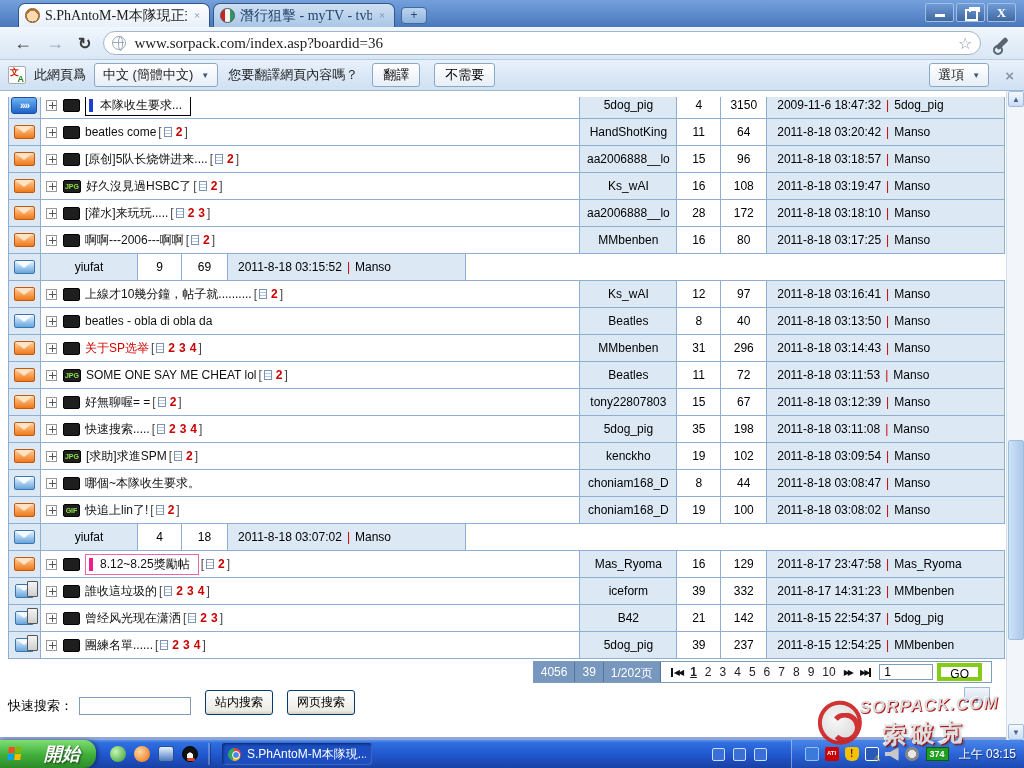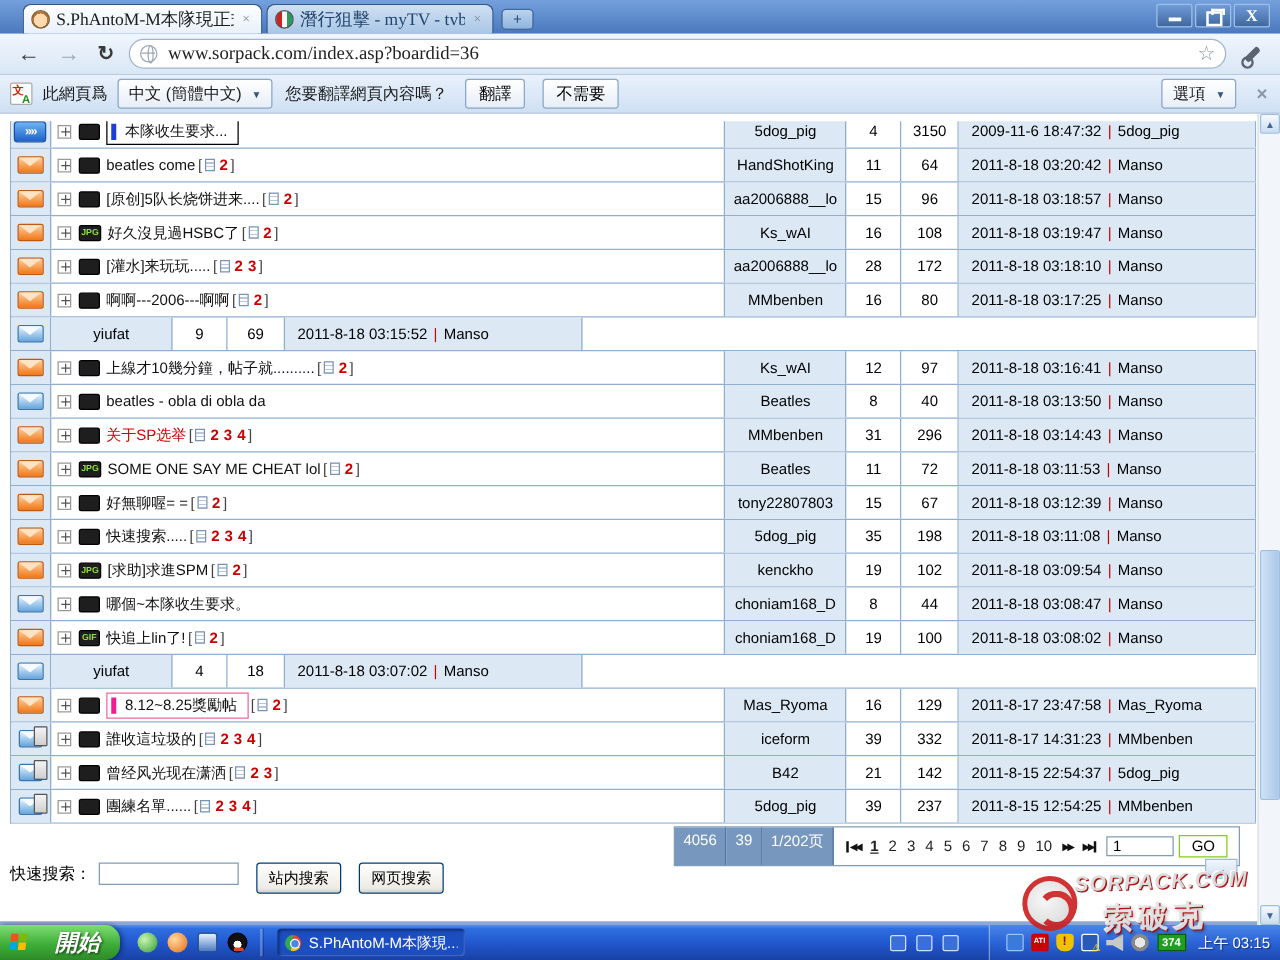--- a/index.html
+++ b/index.html
@@ -117,34 +117,34 @@
             border-radius:2px; color:#8fe04a; font-size:7px; font-weight:bold; line-height:11px;
             text-align:center; margin-right:5px; padding:0 1px; }
   .pages { white-space:nowrap; margin-left:2px; }
   .br { color:#444; }
   .pgicon { display:inline-block; width:8px; height:10px; border:1px solid #7a93b5; vertical-align:-1px;
             background:repeating-linear-gradient(180deg,#fff 0 2px,#b8c6da 2px 3px); margin:0 2px; }
   .pg { color:#cc0000; font-weight:bold; text-decoration:none; margin:0 2px; }
   .author-link,.lby { color:#000; text-decoration:none; }
 
   
-  .pager { position:absolute; top:570px; right:14px; height:32px; display:flex; align-items:stretch;
+  .pager { position:absolute; top:570px; right:14px; height:22px; display:flex; align-items:stretch;
            border:1px solid #7f9db9; background:#fff; font-size:12px; }
   .pcell { background:#7797be; color:#fff; padding:3px 7px; border-right:1px solid #53749c; white-space:nowrap; }
   .pnavwrap { display:flex; align-items:center; padding:0 6px; }
   .pnum { color:#222; text-decoration:none; margin:0 4px; }
   .pnum.cur { font-weight:bold; text-decoration:underline; }
   .parrow { font-size:8px; color:#111; margin:0 4px; letter-spacing:-2px; }
   .parrow.first { border-left:2px solid #111; padding-left:1px; }
   .parrow.last { border-right:2px solid #111; padding-right:1px; }
   .jump { width:54px; height:16px; border:1px solid #7f9db9; font-size:12px; padding-left:4px; margin:0 4px; align-self:center; }
-  .gobtn { border:1px solid #84cc16; background:#fff; font-size:12px; padding:0 9px; margin-right:3px; align-self:center; height:18px; }
-
-  
-  .qsearch { position:absolute; top:599px; left:8px; display:flex; align-items:flex-start; font-size:13px; color:#000; }
+  .gobtn { border:4px solid #84cc16; background:#fff; font-size:12px; padding:0 9px; margin-right:3px; align-self:center; height:18px; }
+
+  
+  .qsearch { position:absolute; top:599px; left:8px; display:flex; align-items:flex-end; font-size:13px; color:#000; }
   .qinput { width:112px; height:18px; border:1px solid #7f9db9; margin-left:6px; }
   .xpbtn { margin-left:14px; border:1px solid #003c74; border-radius:3px; font-size:12px; padding:3px 9px;
            background:linear-gradient(180deg,#ffffff,#ecebe5 85%,#d8d0c4); }
 
   
   .fbanner { position:absolute; top:634px; left:0; width:1006px; height:15px;
              background:linear-gradient(180deg,#93a9d9,#6e87c2); overflow:hidden;margin-top:12px; }
   .fbanner-text { position:absolute; left:100px; top:3px; font-size:13px; font-weight:bold; color:#1c2f77; }
   .fbanner-text::before { content:"\25B8"; margin-right:6px; font-size:10px; }
 

